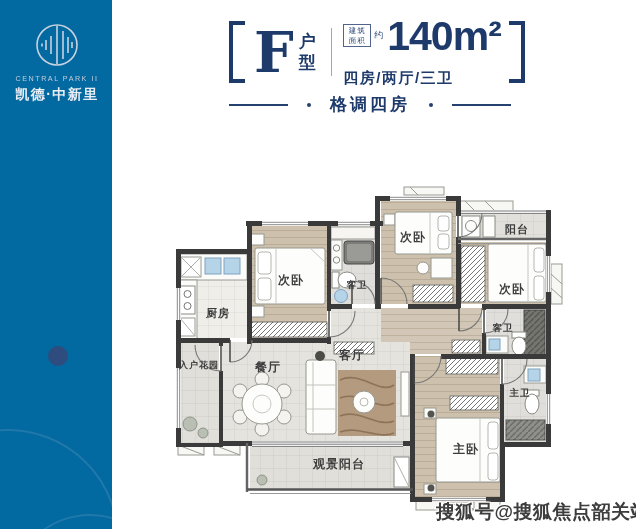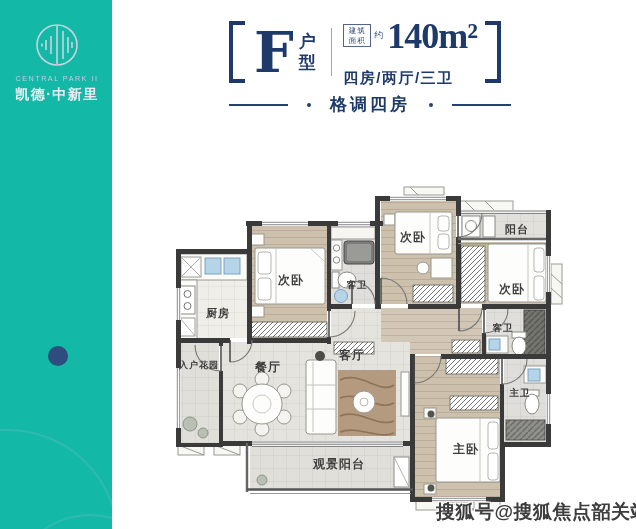--- a/index.html
+++ b/index.html
@@ -1,35 +1,35 @@
 <!DOCTYPE html>
 <html><head>
 <meta charset="utf-8">
 <style>
   html,body{margin:0;padding:0;background:#fff;}
   #app{position:relative;width:636px;height:529px;background:#ffffff;overflow:hidden;
        font-family:"Liberation Sans","DejaVu Sans",sans-serif;}
   
-  .sidebar{position:absolute;left:0;top:0;width:112px;height:529px;background:#14b8a6;}
+  .sidebar{position:absolute;left:0;top:0;width:112px;height:529px;background:#0369a1;}
   
   .header{position:absolute;left:229px;top:21px;height:62px;display:flex;align-items:center;color:#1e3a6b;}
   .bracket{width:12px;height:54px;align-self:center;}
   .bracket.left{border:4px solid #1e3a6b;border-right:none;}
   .bracket.right{border:4px solid #1e3a6b;border-left:none;}
   .type-letter{font-family:"DejaVu Serif","Liberation Serif",serif;font-weight:700;font-size:56px;
                line-height:56px;margin:0 5px 0 9px;}
   .type-suffix{width:20px;font-size:17px;font-weight:700;line-height:1.25;word-break:break-all;
                margin-right:1px;letter-spacing:1px;}
   .hdr-divider{width:1.5px;height:48px;background:#9aa7bd;margin:0 11px;}
   .hdr-right{display:flex;flex-direction:column;justify-content:center;margin-right:8px;}
   .area-row{display:flex;align-items:center;}
   .area-box{width:24px;border:1px solid #51658c;color:#2a4677;font-size:7.5px;line-height:1.3;
             text-align:center;word-break:break-all;padding:1px 1px;letter-spacing:1px;}
   .area-approx{font-size:9px;margin:0 4px 0 3px;color:#2a4677;}
-  .area-value{font-family:Liberation Serif, serif;font-weight:700;font-size:36px;
+  .area-value{font-family:Liberation Sans, sans-serif;font-weight:700;font-size:41px;
               line-height:38px;letter-spacing:-1px;}
   .rooms-summary{font-size:15px;font-weight:700;letter-spacing:1.5px;margin-top:14px;}
   
   .tagline{position:absolute;left:229px;top:93px;width:282px;display:flex;align-items:center;gap:19px;color:#1e3a6b;}
   .tag-line{flex:1;height:2px;background:#24416f;}
   .tag-dot{width:4px;height:4px;border-radius:50%;background:#24416f;}
   .tag-text{font-size:17px;font-weight:700;letter-spacing:3px;white-space:nowrap;}
   
   .plan{position:absolute;left:150px;top:160px;}
   .room-label{fill:#3d3d3d;font-weight:700;font-family:"Liberation Sans","DejaVu Sans",sans-serif;letter-spacing:1px;}

